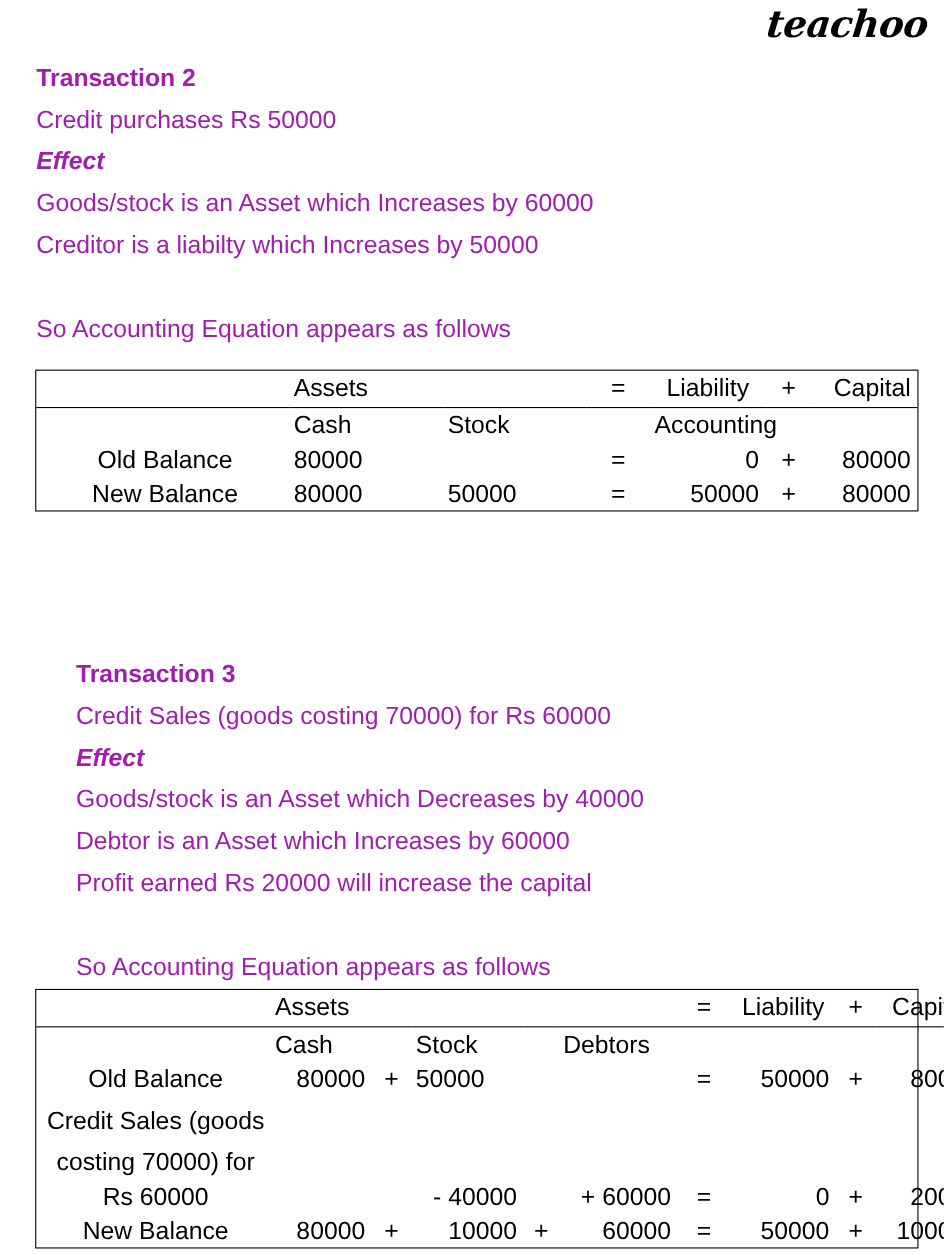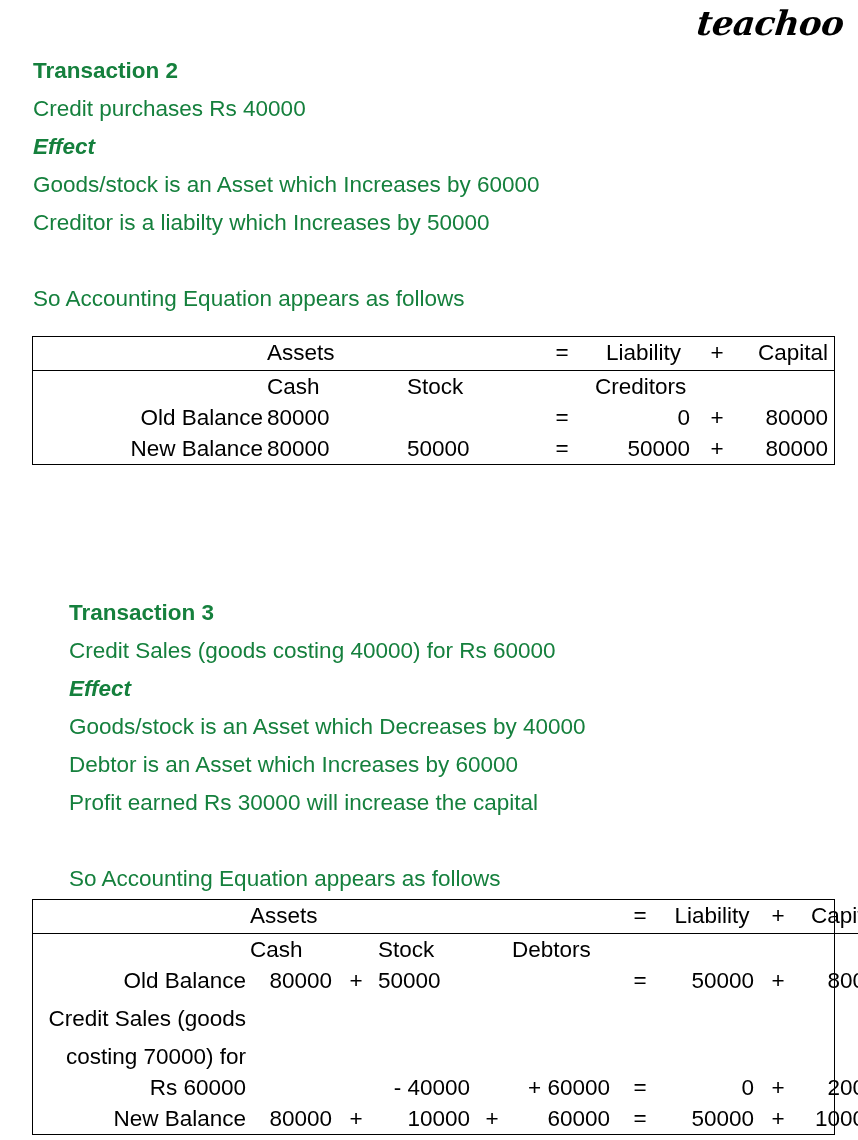--- a/index.html
+++ b/index.html
@@ -40,21 +40,21 @@
   
   .text-block {
     position: absolute;
     left: 33px;
     width: 790px;
   }
   .line {
     font-size: 22.5px;
     line-height: 38px;
     white-space: pre;
-    color: #15803d;
+    color: #a21caf;
   }
   .line.bold { font-weight: bold; }
   .line.bolditalic { font-weight: bold; font-style: italic; }
   .line.spacer { height: 38px; }
 
   
   .eq-table {
     position: absolute;
     left: 32px;
     width: 803px;
@@ -72,39 +72,39 @@
     line-height: 31px;
     padding: 0;
     vertical-align: bottom;
     white-space: pre;
     height: 31px;
   }
   .hdr-row td {
     border-bottom: 1.5px solid #000;
     padding-bottom: 2px;
   }
-  .c-label   { text-align: right;   padding-left: 4px !important; }
+  .c-label   { text-align: center;   padding-left: 4px !important; }
   .c-num     { text-align: right;  padding-right: 6px !important; }
   .c-sign    { text-align: center; }
   .c-head-l  { text-align: left;   padding-left: 4px !important; }
   .c-head-r  { text-align: right;  padding-right: 6px !important; }
   .c-head-c  { text-align: center; }
 
   .row-tall td { height: 38px; }
 </style>
 </head>
 <body>
 
 <div class="page">
 
   <div class="brand">teachoo</div>
 
   <div class="text-block" style="top:52px;">
     <div class="line bold">Transaction 2</div>
-    <div class="line">Credit purchases Rs 40000</div>
+    <div class="line">Credit purchases Rs 50000</div>
     <div class="line bolditalic">Effect</div>
     <div class="line">Goods/stock is an Asset which Increases by 60000</div>
     <div class="line">Creditor is a liabilty which Increases by 50000</div>
     <div class="line spacer"></div>
     <div class="line">So Accounting Equation appears as follows</div>
   </div>
 
   <div class="eq-table" style="top:336px;">
     <table>
       <colgroup>
@@ -124,21 +124,21 @@
           <td class="c-head-c">=</td>
           <td class="c-head-c">Liability</td>
           <td class="c-head-c">+</td>
           <td class="c-head-r">Capital</td>
         </tr>
         <tr>
           <td class="c-label"></td>
           <td class="c-head-l">Cash</td>
           <td class="c-head-l">Stock</td>
           <td class="c-head-c"></td>
-          <td class="c-head-l">Creditors</td>
+          <td class="c-head-l">Accounting</td>
           <td class="c-head-c"></td>
           <td class="c-head-r"></td>
         </tr>
 
         <tr>
           <td class="c-label">Old Balance</td>
           <td class="c-head-l">80000</td>
           <td class="c-head-l"></td>
           <td class="c-sign">=</td>
           <td class="c-num">0</td>
@@ -153,25 +153,25 @@
           <td class="c-num">50000</td>
           <td class="c-sign">+</td>
           <td class="c-num">80000</td>
         </tr>
       </tbody>
     </table>
   </div>
 
   <div class="text-block" style="top:594px;margin-left:36px;">
     <div class="line bold">Transaction 3</div>
-    <div class="line">Credit Sales (goods costing 40000) for Rs 60000</div>
+    <div class="line">Credit Sales (goods costing 70000) for Rs 60000</div>
     <div class="line bolditalic">Effect</div>
     <div class="line">Goods/stock is an Asset which Decreases by 40000</div>
     <div class="line">Debtor is an Asset which Increases by 60000</div>
-    <div class="line">Profit earned Rs 30000 will increase the capital</div>
+    <div class="line">Profit earned Rs 20000 will increase the capital</div>
     <div class="line spacer"></div>
     <div class="line">So Accounting Equation appears as follows</div>
   </div>
 
   <div class="eq-table" style="top:899px;">
     <table>
       <colgroup>
         <col style="width:213px">
         <col style="width:92px">
         <col style="width:36px">

